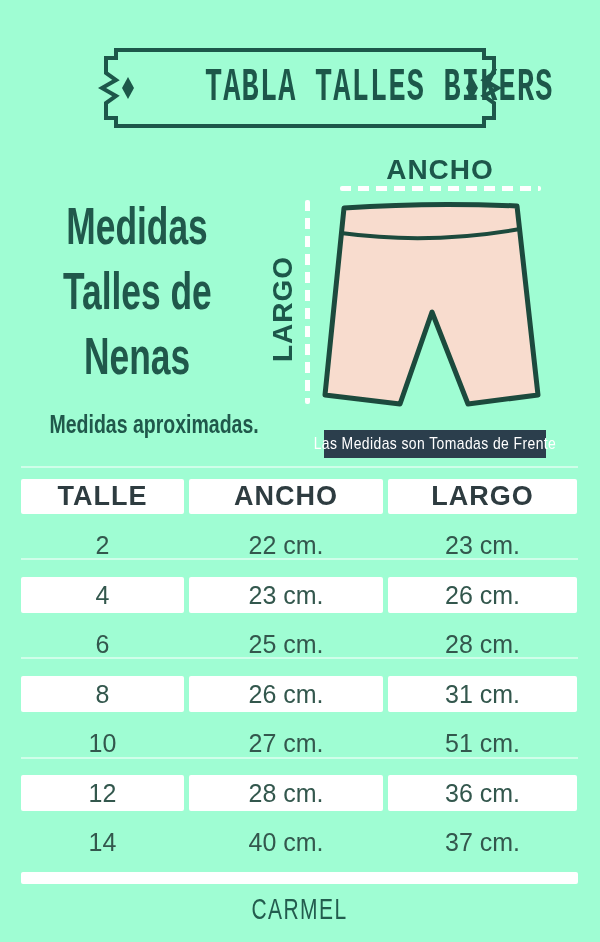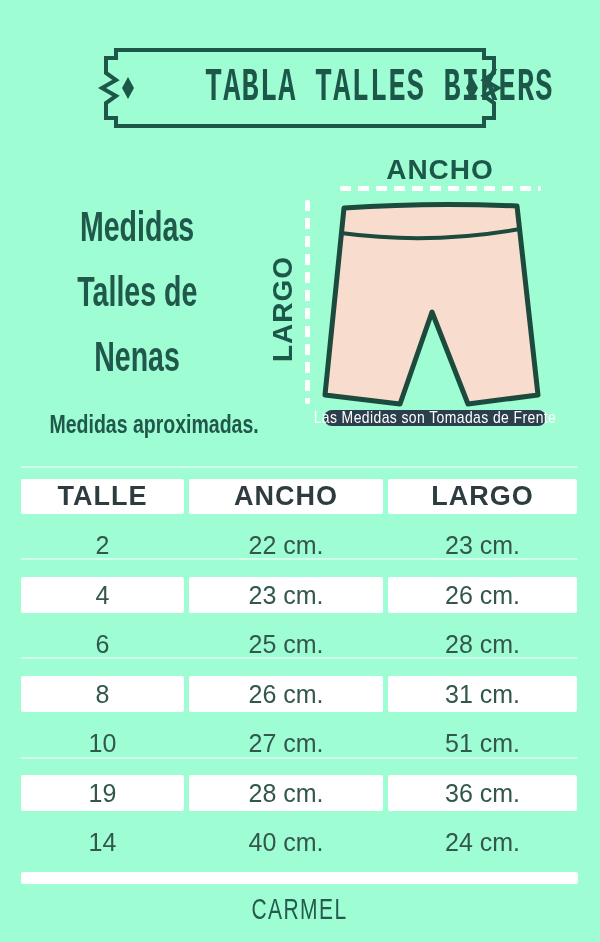--- a/index.html
+++ b/index.html
@@ -14,21 +14,21 @@
     position:absolute; left:98px; top:44px; width:404px; height:88px;
     display:flex; align-items:center; font-family:Liberation Mono, monospace;
   }
   .banner-title span {
     display:inline-block; white-space:nowrap; transform:scaleX(0.62);
     font-size:46px; font-weight:700; letter-spacing:2px; color:#1d574a;
   }
   
   .intro-title {
     position:absolute; left:8px; top:194px; width:258px; text-align:center;
-    color:#20584b; font-weight:700; font-size:42px; line-height:65px;
+    color:#20584b; font-weight:700; font-size:52px; line-height:65px;
   }
   .intro-title .ln span { display:inline-block; white-space:nowrap; transform:scaleX(0.68); }
   .intro-sub { position:absolute; left:20px; top:410px; width:265px; text-align:center; }
   .intro-sub span {
     display:inline-block; white-space:nowrap; transform:scaleX(0.78);
     font-size:25px; font-weight:700; color:#20584b;
   }
   
   .ancho-label {
     position:absolute; left:340px; top:154px; width:200px; text-align:center;
@@ -45,22 +45,22 @@
     transform:rotate(-90deg);
     font-size:28px; font-weight:700; letter-spacing:1px; color:#1d574a;
   }
   .largo-line {
     position:absolute; left:305px; top:200px; width:5px; height:204px;
     background:repeating-linear-gradient(180deg,#ffffff 0 11px, rgba(255,255,255,0) 11px 18px);
     border-radius:2px;
   }
   .shorts-svg { position:absolute; left:315px; top:198px; width:235px; height:215px; }
   .diagram-caption {
-    position:absolute; left:324px; top:410px; width:222px; height:16px;
-    background:#2b3e4c; display:flex; align-items:center; justify-content:center;border-radius:12px;
+    position:absolute; left:324px; top:430px; width:222px; height:28px;
+    background:#2b3e4c; display:flex; align-items:center; justify-content:center;
   }
   .diagram-caption span {
     display:inline-block; white-space:nowrap; transform:scaleX(0.82);
     color:#ffffff; font-size:17px; font-weight:400; letter-spacing:0.5px;
   }
   
   .trow { position:absolute; left:0; width:496px; height:36px; }
   .cell {
     position:absolute; top:0; height:100%;
     display:flex; align-items:center; justify-content:center;
@@ -154,28 +154,28 @@
     <div class="cell c1">8</div>
     <div class="cell c2">26 cm.</div>
     <div class="cell c3">31 cm.</div>
   </div>
   <div class="trow" style="top:725px">
     <div class="cell c1">10</div>
     <div class="cell c2">27 cm.</div>
     <div class="cell c3">51 cm.</div>
   </div>
   <div class="trow band" style="top:775px">
-    <div class="cell c1">19</div>
+    <div class="cell c1">12</div>
     <div class="cell c2">28 cm.</div>
     <div class="cell c3">36 cm.</div>
   </div>
   <div class="trow" style="top:824px">
     <div class="cell c1">14</div>
     <div class="cell c2">40 cm.</div>
-    <div class="cell c3">24 cm.</div>
+    <div class="cell c3">37 cm.</div>
   </div>
 
   <div class="end-bar"></div>
   <div class="brand">
     <span>CARMEL</span>
   </div>
 
 </div>
 
 </body></html>

